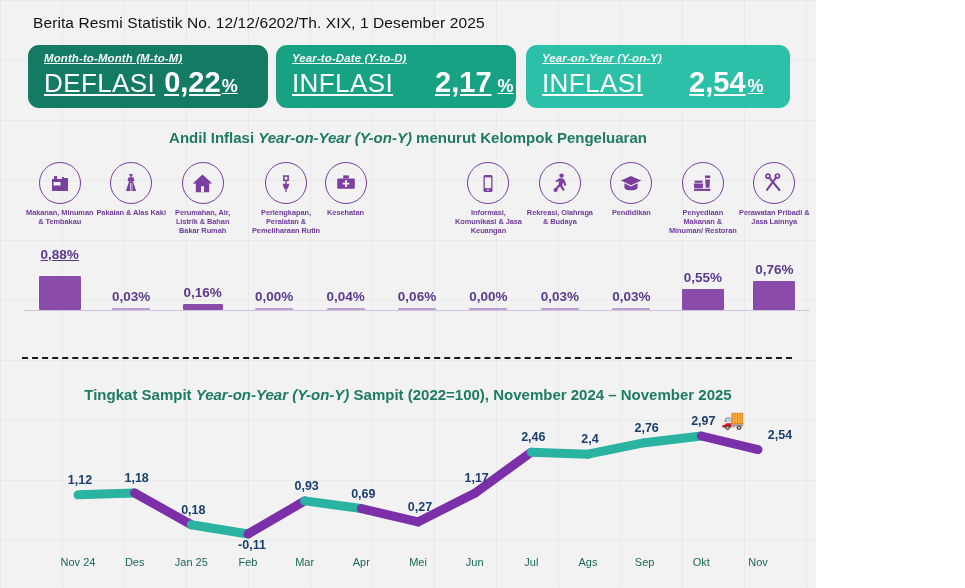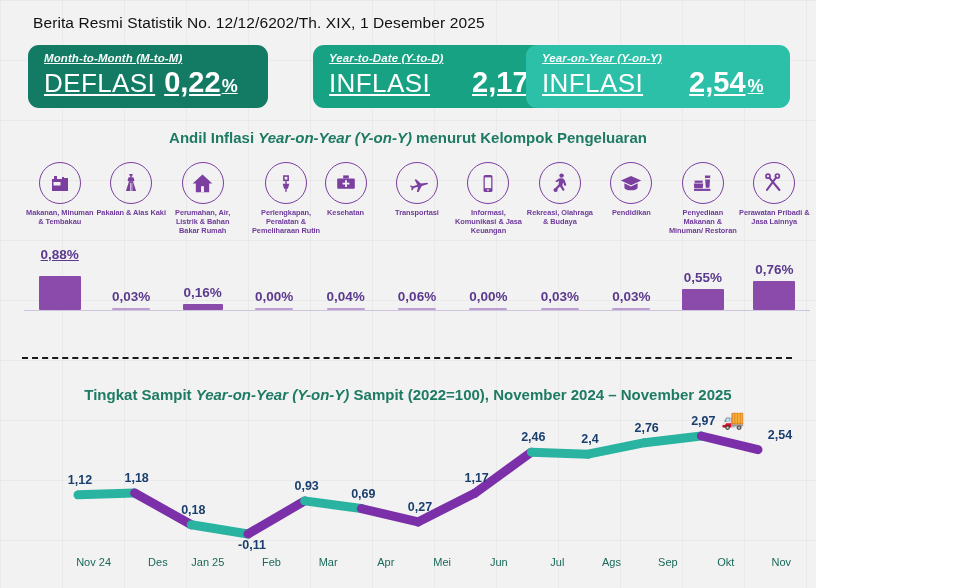--- a/index.html
+++ b/index.html
@@ -35,21 +35,21 @@
   }
   .kpi .kpi-main{
     display:flex;align-items:baseline;margin-top:2px;white-space:nowrap;
   }
   .kpi .kpi-word{font-size:26px;letter-spacing:.4px;font-weight:400;}
   .kpi .kpi-value{font-size:29px;font-weight:bold;letter-spacing:0px;}
   .kpi .kpi-pct{font-size:18px;font-weight:bold;}
   #kpi0{left:28px;width:240px;background:#137a63;}
   #kpi0 .kpi-value{margin-left:9px;}
   #kpi0 .kpi-pct{margin-left:1px;}
-  #kpi1{left:276px;width:240px;background:#17a383;margin-left:37px;}
+  #kpi1{left:276px;width:240px;background:#17a383;}
   #kpi1 .kpi-value{margin-left:42px;}
   #kpi1 .kpi-pct{margin-left:6px;}
   #kpi2{left:526px;width:264px;background:#2cc0a8;}
   #kpi2 .kpi-value{margin-left:46px;}
   #kpi2 .kpi-pct{margin-left:2px;}
   
   .sec-head{
     position:absolute;width:816px;left:0;text-align:center;
     font-size:15px;font-weight:bold;color:#1d7a63;white-space:nowrap;
   }
@@ -88,21 +88,21 @@
     border-top:2.4px dashed #1a1a1a;
   }
   
   #linechart{position:absolute;left:0;top:404px;width:816px;height:184px;}
   #linesvg{position:absolute;left:0;top:0;}
   .pt-label{
     position:absolute;font-size:12.5px;font-weight:bold;color:#1a3f6e;
     white-space:nowrap;transform:translateX(-50%);
   }
   .x-label{
-    position:absolute;top:152px;width:66px;text-align:right;
+    position:absolute;top:152px;width:66px;text-align:center;
     font-size:11px;color:#19695a;white-space:nowrap;transform:translateX(-50%);
   }
   #truck{
     position:absolute;font-size:19px;line-height:19px;
   }
 </style>
 </head>
 <body>
 
 <div id="page">
@@ -198,28 +198,20 @@
             <rect x="3.2" y="7.4" width="17.6" height="10.4" rx="1" fill="#7b3fa0"></rect>
             <rect x="9.2" y="4.4" width="5.6" height="3" fill="#7b3fa0"></rect>
             <rect x="11.1" y="9.2" width="1.8" height="6.8" fill="#f2f2f2"></rect>
             <rect x="8.6" y="11.7" width="6.8" height="1.8" fill="#f2f2f2"></rect>
           </svg>
         </div>
         <div class="cat-label">Kesehatan</div>
       </div>
       <div class="bar" style="left: 302.545px; top: 145.8px; width: 38px; height: 2.2px; background: rgb(189, 158, 209);"></div>
       <div class="cat-val" style="left: 278.545px; top: 126.8px;">0,04%</div>
-      <div class="cat" style="left: 357px;">
-        <div class="cat-icon">
-          <svg width="25" height="25" viewBox="0 0 24 24">
-            <path fill="#7b3fa0" d="M21.5 11.3c.6.2.6 1.2 0 1.4l-5.4 1.6-3.1 5.8-1.6.1 1.1-5.1-4 1.1-1.3 2.2-1.2.1.4-2.7-1.9-1.4 1-.6 2.3.9 4-1.6-2.6-4.6 1.4-.6 4.6 4z"></path>
-          </svg>
-        </div>
-        <div class="cat-label">Transportasi</div>
-      </div>
       <div class="bar" style="left: 374px; top: 145.682px; width: 38px; height: 2.31818px; background: rgb(189, 158, 209);"></div>
       <div class="cat-val" style="left: 350px; top: 126.682px;">0,06%</div>
       <div class="cat" style="left: 428.455px;">
         <div class="cat-icon">
           <svg width="22" height="23" viewBox="0 0 24 24">
             <rect x="7.1" y="2.6" width="9.8" height="18.8" rx="1.9" fill="#7b3fa0"></rect>
             <rect x="8.5" y="5.3" width="7" height="11.8" fill="#f2f2f2"></rect>
             <circle cx="12" cy="19.2" r="1" fill="#f2f2f2"></circle>
           </svg>
         </div>

